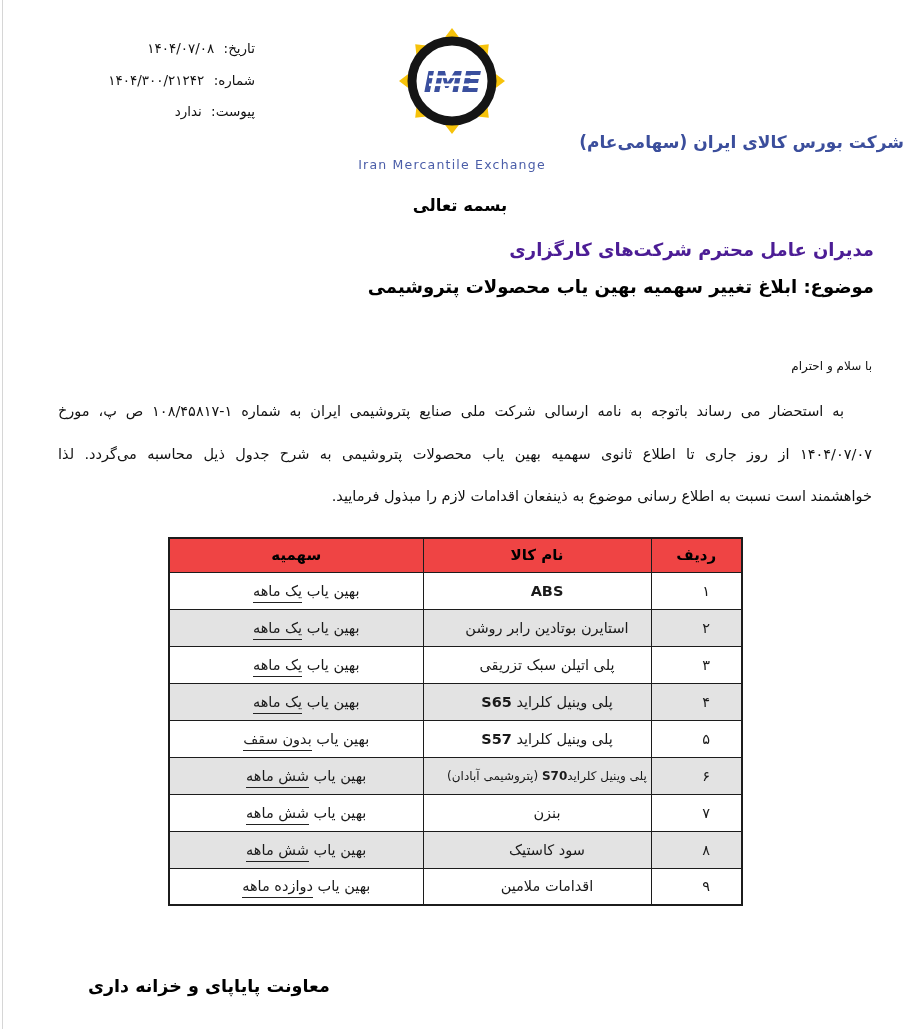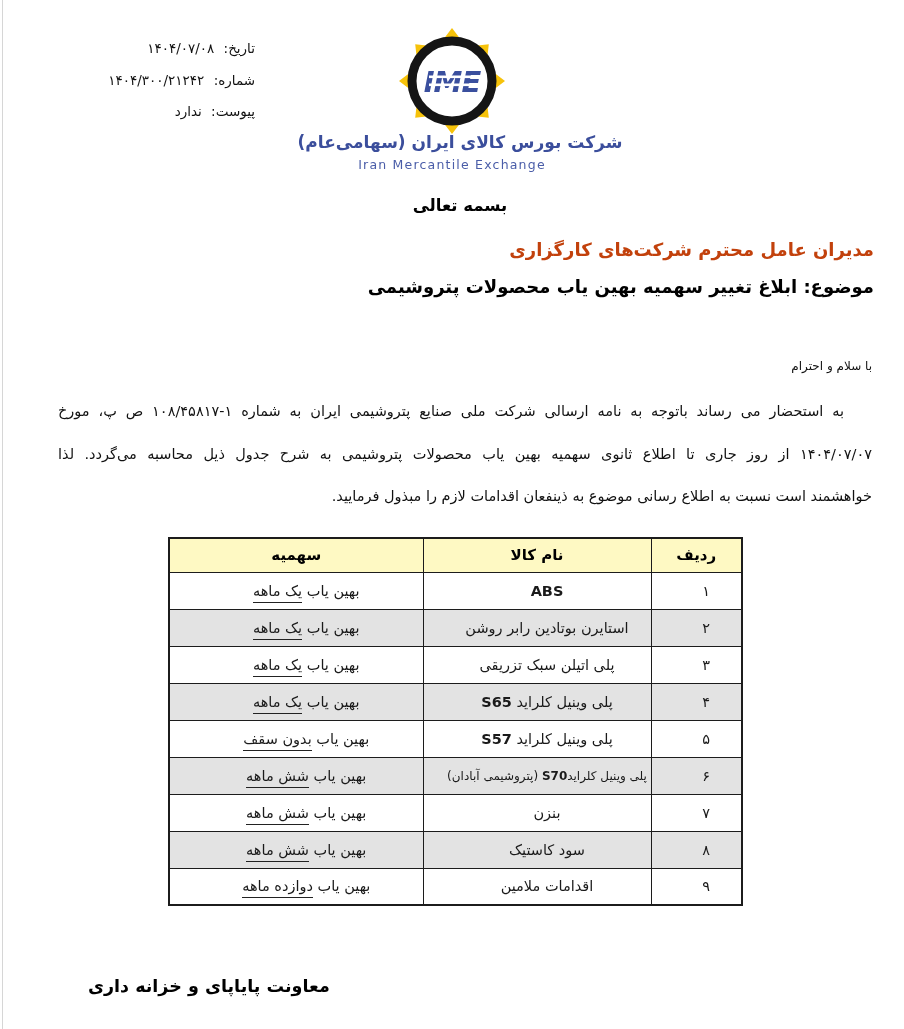--- a/index.html
+++ b/index.html
@@ -24,37 +24,37 @@
     position: absolute; left: 40px; top: 33px; width: 215px;
     direction: rtl; text-align: right;
     font-size: 13.5px; line-height: 31.5px; color: #111;
   }
   .meta-row .lbl { margin-left: 5px; }
 
   
   .logo-wrap { position: absolute; left: 0; right: 0; top: 27px; text-align: center; }
   .logo-wrap svg { display: inline-block; }
   .brand-fa {
-    position: absolute; left: 16px; right: 0; top: 132px; text-align: center;
+    position: absolute; left: 16px; right: 0; top: 132px; 
     direction: rtl; font-weight: bold; font-size: 17px; color: #3b4e9c;
   }
   .brand-en {
     position: absolute; left: 0; right: 0; top: 157px; text-align: center;
     font-size: 12.5px; letter-spacing: 1.2px; color: #4a5da8;
   }
 
   .besmele {
     position: absolute; left: 0; right: 0; top: 196px; text-align: center;
     direction: rtl; font-weight: bold; font-size: 16.5px; color: #000;
     transform: translateX(8px);
   }
 
   .addressee {
     position: absolute; right: 30px; top: 239px;
-    direction: rtl; font-weight: bold; font-size: 18px; color: #c2410c; margin-left: 32px;
+    direction: rtl; font-weight: bold; font-size: 18px; color: #4c1d95; margin-left: 32px;
   }
   .subject {
     position: absolute; right: 30px; top: 276px;
     direction: rtl; font-weight: bold; font-size: 18px; color: #000; margin-left: 20px;
   }
   .salutation {
     position: absolute; right: 32px; top: 359px;
     direction: rtl; font-size: 12px; color: #111;
   }
 
@@ -70,21 +70,21 @@
   table.quota {
     position: absolute; left: 168px; top: 537px; width: 573px;
     direction: rtl; border-collapse: collapse; table-layout: fixed;
     border: 2px solid #1c1c1c;
   }
   table.quota th, table.quota td {
     border: 1.4px solid #1c1c1c; text-align: center; vertical-align: middle;
     font-family: "DejaVu Sans", sans-serif;
   }
   table.quota th {
-    height: 34px; background: #fef9c3; font-weight: bold; font-size: 15px; color: #000;
+    height: 34px; background: #ef4444; font-weight: bold; font-size: 15px; color: #000;
   }
   table.quota td { height: 37px; font-size: 14.5px; background: #ffffff; padding-left: 20px; }
   table.quota tr.shaded td { background: #e3e3e3; }
   td.c-num { font-size: 14px; }
   td.c-name.small { font-size: 12px; }
   .latin { font-weight: bold; }
   .quota-u {
     border-bottom: 1.3px solid #222; padding-bottom: 3px;
   }
 

